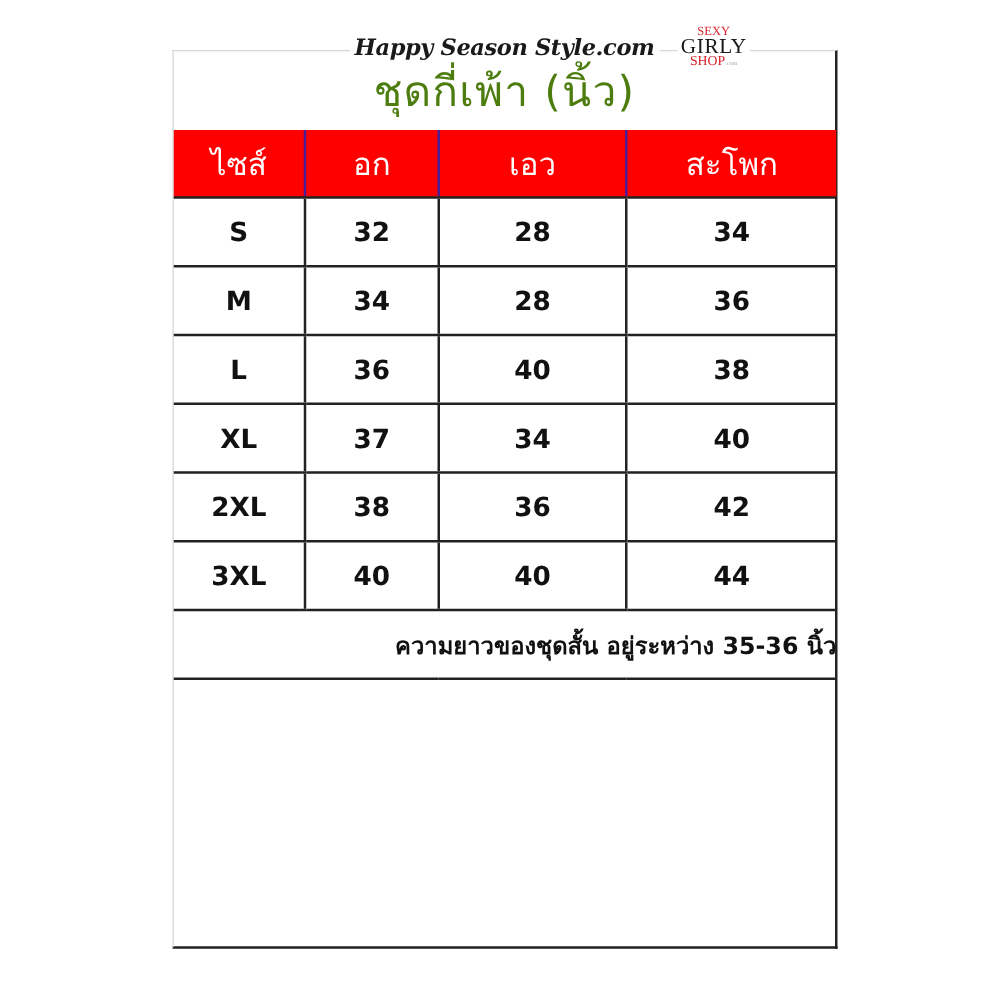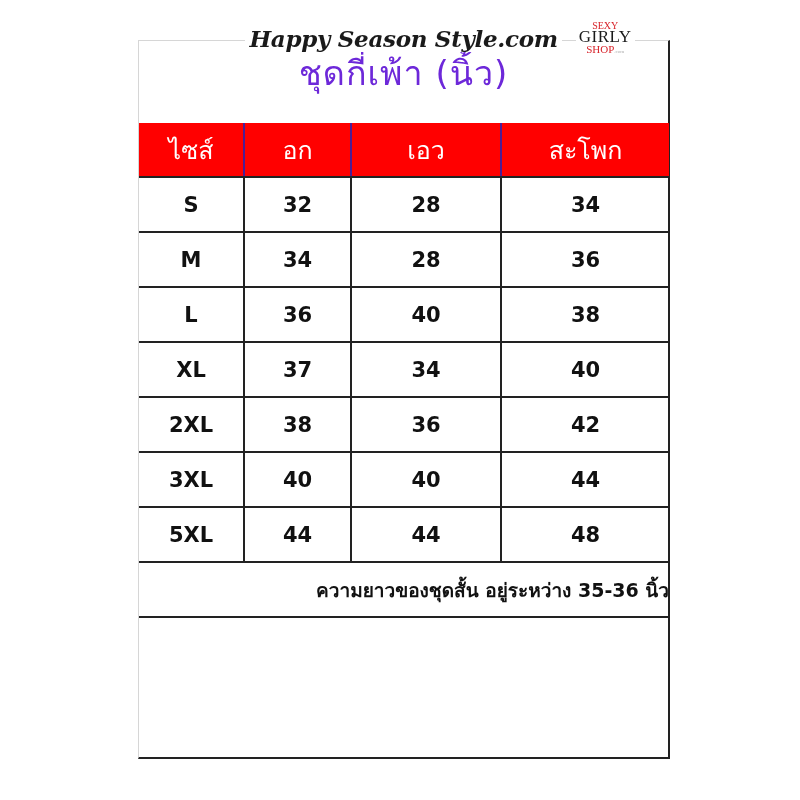--- a/index.html
+++ b/index.html
@@ -9,21 +9,21 @@
     }
     .page { position: relative; width: 800px; height: 800px; background: #fff; }
 
     .brand {
       position: absolute; top: 20px; left: 0; width: 800px; height: 36px;
       display: flex; justify-content: center; align-items: center; gap: 14px;
       z-index: 2;
     }
     .brand-script {
       font-family: "DejaVu Serif", serif; font-style: italic; font-weight: bold;
-      font-size: 23px; color: #1a1a1a; background: #fff; padding: 0 4px;
+      font-size: 18px; color: #1a1a1a; background: #fff; padding: 0 4px;
       letter-spacing: -0.3px; margin-left: 80px;
     }
     .brand-logo {
       display: flex; flex-direction: column; align-items: center;
       font-family: "Liberation Serif", serif; line-height: 0.85; background: #fff; padding: 0 3px;
     }
     .logo-sexy { color: #d8232a; font-size: 10px; }
     .logo-girly { color: #1a1a1a; font-size: 17px; letter-spacing: 0.5px; }
     .logo-shop { color: #d8232a; font-size: 11px; }
     .logo-shop small { font-size: 5px; color: #aaa; }
@@ -31,24 +31,24 @@
     .sheet {
       position: absolute; left: 138px; top: 40px; width: 532px; height: 719px;
       border-top: 1px solid #d6d6d6; border-left: 1px solid #d6d6d6;
       border-right: 2px solid #222; border-bottom: 2px solid #222;
     }
     .title-row {
       height: 63px; display: flex; align-items: flex-end; justify-content: center;
       padding-bottom: 4px;
     }
     .title {
-      font-family: "DejaVu Sans", sans-serif; font-size: 34px; color: #6d28d9; letter-spacing: 1px;
+      font-family: "DejaVu Sans", sans-serif; font-size: 34px; color: #4d7c0f; letter-spacing: 1px;
     }
 
-    table.size-table { width: 100%; border-collapse: collapse; table-layout: fixed; margin-top: 19px; }
+    table.size-table { width: 100%; border-collapse: collapse; table-layout: fixed; }
     table.size-table col.c1 { width: 105px; }
     table.size-table col.c2 { width: 107px; }
     table.size-table col.c3 { width: 150px; }
     table.size-table col.c4 { width: 168px; }
 
     .head-row th {
       background: #ff0000; color: #ffffff; height: 54px;
       font-family: "DejaVu Sans", sans-serif; font-weight: normal; font-size: 25px;
       border-left: 2px solid #4c1d95; border-bottom: 2px solid #222;
       text-align: center; vertical-align: middle;
@@ -133,25 +133,19 @@
           <td>38</td>
           <td>36</td>
           <td>42</td>
         </tr>
         <tr class="data-row">
           <td>3XL</td>
           <td>40</td>
           <td>40</td>
           <td>44</td>
         </tr>
-        <tr class="data-row">
-          <td>5XL</td>
-          <td>44</td>
-          <td>44</td>
-          <td>48</td>
-        </tr>
         <tr class="note-row">
           <td colspan="4">ความยาวของชุดสั้น อยู่ระหว่าง 35-36 นิ้ว</td>
         </tr>
       </tbody>
     </table>
   </div>
 </div>
 
 </body></html>

